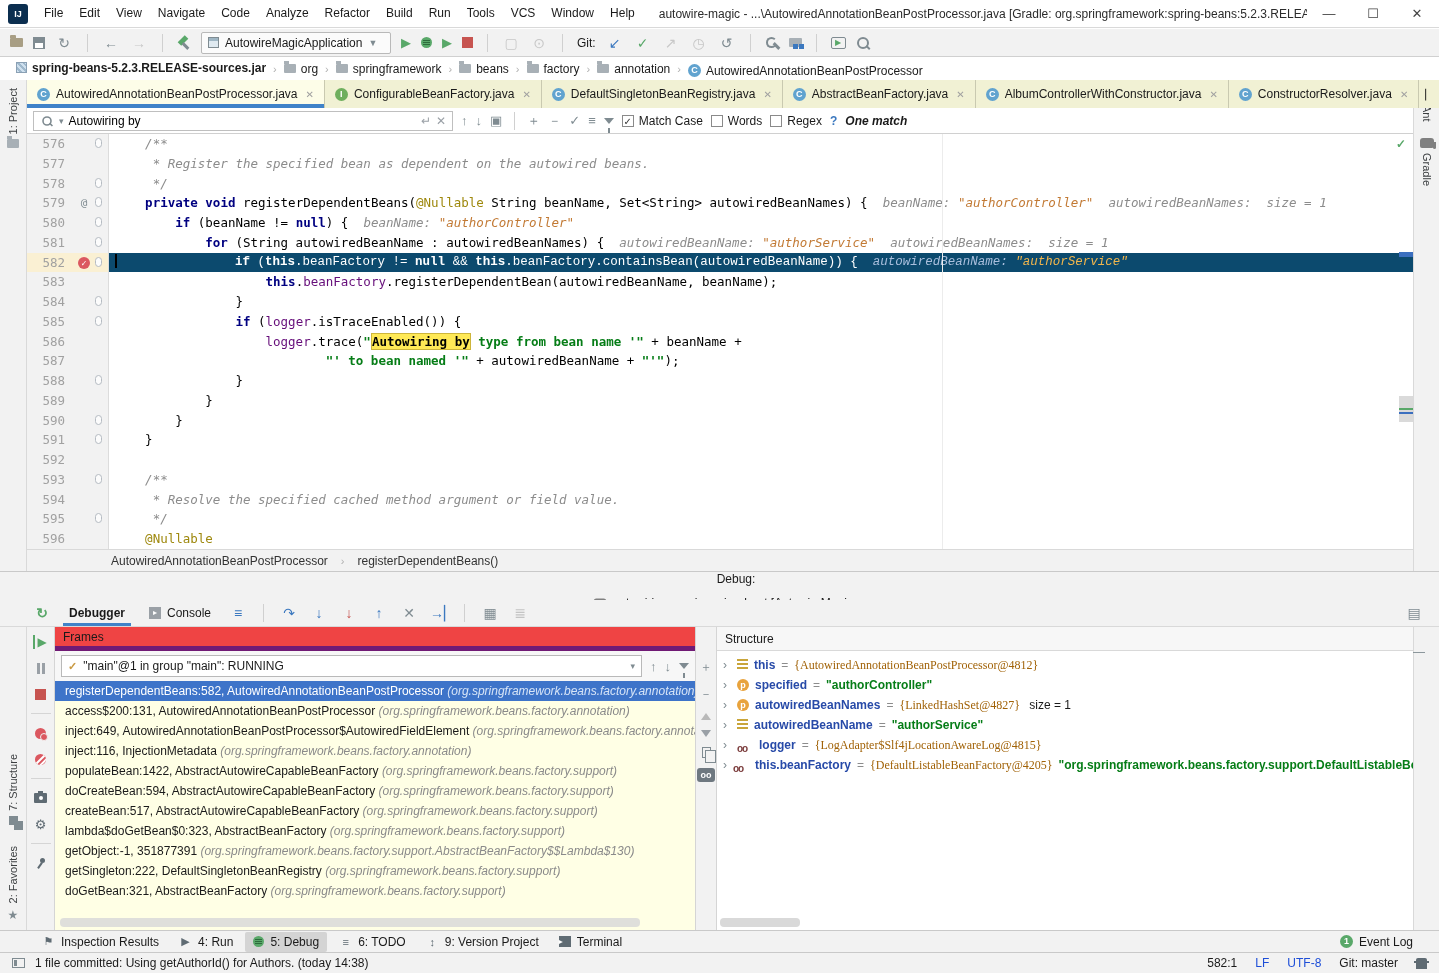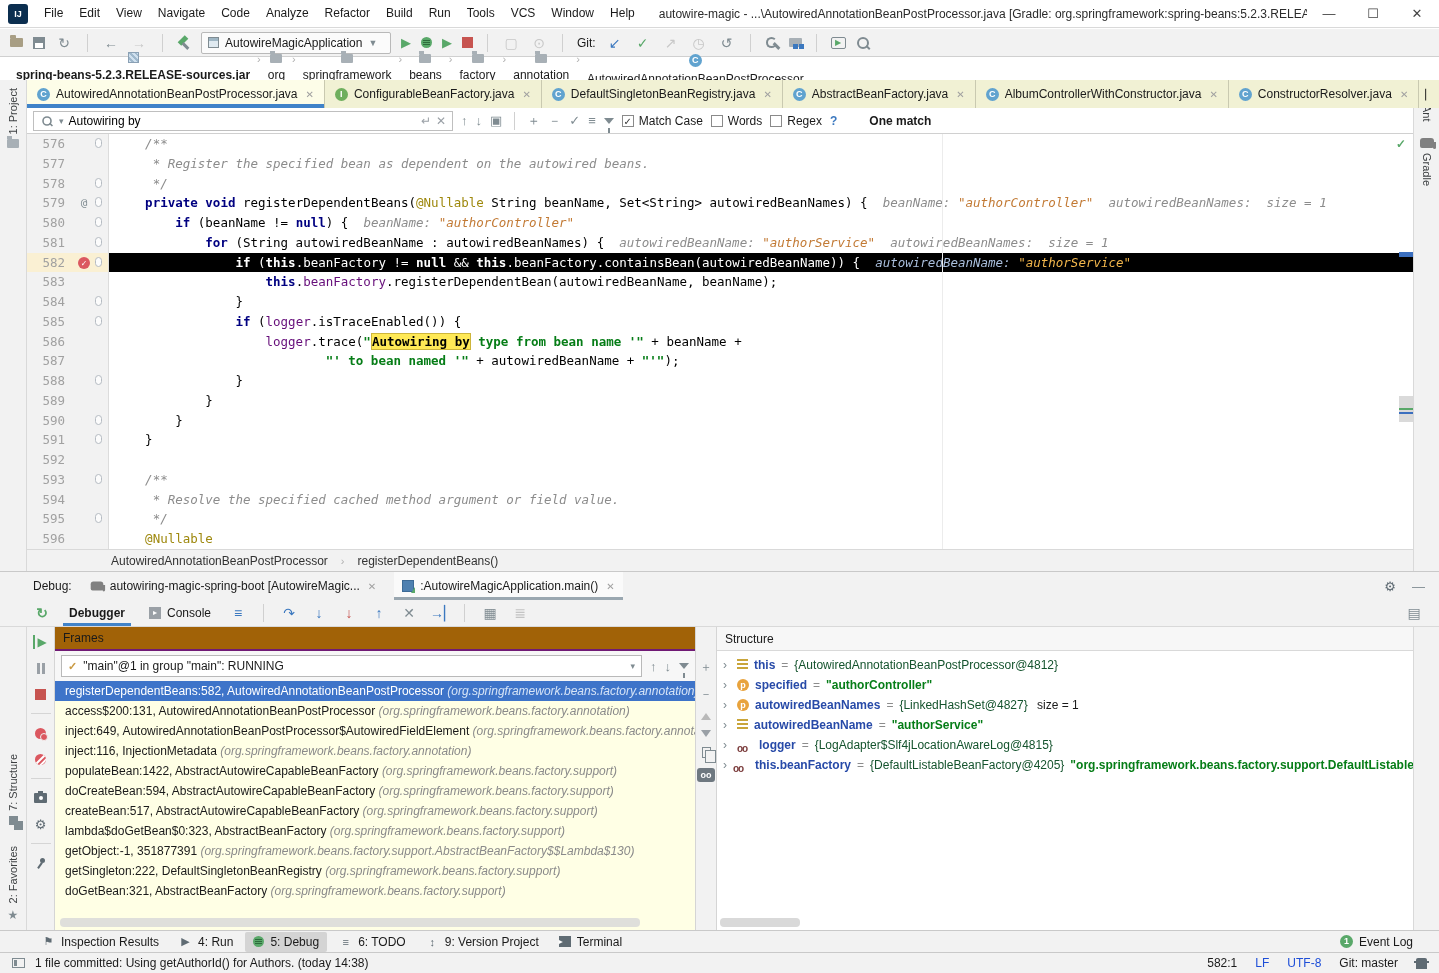--- a/index.html
+++ b/index.html
@@ -41,21 +41,21 @@
   .i-wrench::after { content:""; position:absolute; bottom:0; right:1px; width:3px; height:8px; background:#7f8b91; transform:rotate(-45deg); }
   .i-struct { width:13px; height:9px; background:#a8b0b6; border-radius:1px; position:relative; }
   .i-struct::after { content:""; position:absolute; right:-2px; bottom:-2px; width:5px; height:5px; background:#3b78bf; box-shadow:-6px 0 0 #3b78bf; }
   .i-tv { width:15px; height:12px; border:1px solid #7f8b91; border-radius:2px; text-align:center; line-height:10px; font-size:8px; color:#59a869; }
   .i-mag { width:14px; height:14px; position:relative; }
   .i-mag::before { content:""; position:absolute; top:1px; left:1px; width:8px; height:8px; border:2px solid #7f8b91; border-radius:50%; }
   .i-mag::after { content:""; position:absolute; bottom:0; right:1px; width:2px; height:5px; background:#7f8b91; transform:rotate(-45deg); }
 
   
   #crumbbar { left:0; top:58px; width:1439px; height:22px; background:#fff; display:flex; align-items:center; padding-left:14px; }
-  .crumb { display:inline-flex; align-items:center; gap:5px; padding:0 2px;flex-direction:column; }
+  .crumb { display:inline-flex; align-items:center; gap:5px; padding:0 2px; }
   .crumb-label { color:#1a1a1a; }
   .crumb.first .crumb-label { font-weight:bold; }
   .crumb-sep { color:#b0b0b0; margin:0 5px; font-size:11px; }
   .ci-jar { width:11px; height:11px; border:1px solid #8aa0b4; background:repeating-linear-gradient(45deg,#cfe0ee,#cfe0ee 2px,#9fb8cc 2px,#9fb8cc 4px); }
   .ci-folder { width:12px; height:9px; background:#a8b0b6; border-radius:1px; position:relative; }
   .ci-folder::before { content:""; position:absolute; top:-3px; left:0; width:5px; height:3px; background:#a8b0b6; }
   .ci-class { width:13px; height:13px; border-radius:50%; background:#61a3cf; color:#fff; font-size:9px; font-weight:bold; text-align:center; line-height:13px; }
   .ci-class::after { content:"C"; }
 
   
@@ -84,56 +84,56 @@
 
   
   #searchbar { left:27px; top:108px; width:1386px; height:26px; background:#fff; border-bottom:1px solid #d0d0d0; display:flex; align-items:center; padding-left:6px; gap:8px; }
   #searchfield { width:420px; height:20px; border:1px solid #bfbfbf; background:#fff; display:flex; align-items:center; padding:0 6px; gap:5px; }
   #searchquery { flex:1; color:#000; }
   .sico { color:#9aa0a6; font-size:12px; }
   .srch-nav { color:#7f8b91; font-size:13px; }
   .cb { display:flex; align-items:center; gap:5px; }
   .cbbox { width:12px; height:12px; border:1px solid #8a8a8a; background:#fff; text-align:center; line-height:11px; font-size:10px; color:#333; }
   .help { color:#3b78bf; font-weight:bold; }
-  #searchresult { margin-left:24px; color:#1a1a1a; font-weight:bold; }
+  #searchresult { margin-left:0; color:#1a1a1a; font-weight:bold;font-style:italic; }
   .funnel { width:0; height:0; border-left:5px solid transparent; border-right:5px solid transparent; border-top:6px solid #7f8b91; position:relative; }
   .funnel::after { content:""; position:absolute; left:-1px; top:4px; width:2px; height:5px; background:#7f8b91; }
 
   
   #editor { left:27px; top:134px; width:1386px; height:415px; background:#fff; overflow:hidden; font-family:"DejaVu Sans Mono", monospace; font-size:12.5px; }
   .cl { display:flex; height:19.76px; line-height:19.76px; white-space:pre; }
   .ln { width:46px; text-align:right; padding-right:8px; color:#a1a1a1; background:#f2f2f2; flex:none; }
   .gi { width:22px; background:#f2f2f2; flex:none; text-align:center; color:#7f8b91; font-size:11px; }
   .gf { width:14px; background:#f2f2f2; border-right:1px solid #dcdcdc; flex:none; }
   .fold { display:inline-block; width:7px; height:10px; border:1px solid #b5bbc2; border-radius:4px; background:#fcfcfc; margin-top:4px; }
   .bpico { display:inline-block; width:12px; height:12px; border-radius:50%; background:#db5860; color:#fff; font-size:9px; line-height:12px; text-align:center; margin-top:3px; }
   .bpico::after { content:"✓"; }
   .ct { flex:1; padding-left:6px; color:#000; }
   .tp { color:#000; } .tk { color:#000080; font-weight:bold; } .ts { color:#067d17; font-weight:bold; }
   .tc { color:#8c8c8c; font-style:italic; } .tf { color:#660e7a; } .ta { color:#9e880d; }
   .thl { color:#8c8c8c; font-style:italic; } .thv { color:#c27a35; font-style:italic; }
   .tm { background:#ffe956; border:1px solid #cdb53b; color:#000; font-weight:bold; }
   .cl.exec { background:#2155a4; }
   .cl.exec .ln, .cl.exec .gi, .cl.exec .gf { background:#faf0d3; }
-  .cl.exec .ct { background:#000000; }
+  .cl.exec .ct { background:#0c4a6e;font-family:Liberation Mono, monospace; }
   .cl.exec .tp, .cl.exec .tk { color:#fff; }
   .cl.exec .thl { color:#aabfdd; } .cl.exec .thv { color:#f2b64c; }
   .caret { display:inline-block; width:2px; height:14px; background:#000; vertical-align:middle; margin-right:-2px; }
   #marginline { left:942px; top:134px; width:1px; height:415px; background:#ececec; }
   .stripe-check { left:1396px; top:137px; color:#59a869; font-size:12px; font-weight:bold; }
   .stripe-exec { left:1399px; top:252px; width:14px; height:5px; background:#3b6fbf; }
   .stripe-thumb { left:1399px; top:396px; width:14px; height:26px; background:#dadada; }
   .stripe-thumb::before { content:""; display:block; margin-top:12px; height:2px; background:#59a869; }
   .stripe-thumb::after { content:""; display:block; margin-top:2px; height:2px; background:#3b6fbf; }
 
   
   #editorcrumb { left:27px; top:549px; width:1386px; height:22px; background:#f2f2f2; border-top:1px solid #d9d9d9; display:flex; align-items:center; padding-left:84px; gap:8px; color:#333; }
 
   
-  #dbg-header { left:0; top:571px; width:1439px; height:29px; background:#f2f2f2; border-top:1px solid #c9c9c9; display:flex; align-items:center; padding-left:33px; gap:10px; }
+  #dbg-header { left:0; top:571px; width:1439px; height:29px; background:#f2f2f2; border-top:1px solid #c9c9c9; display:flex; align-items:center; padding-left:33px; gap:10px;flex-direction:column; }
   .dbg-tab { display:flex; align-items:center; gap:6px; padding:0 8px; height:28px; color:#1a1a1a; white-space:nowrap; }
   .dbg-tab.active { background:#fafafa; box-shadow:inset 0 -3px 0 #9aa7b0; }
   .i-runcfgtab { width:12px; height:12px; background:#4e80b0; border:1px solid #3c6a96; position:relative; }
   .i-runcfgtab::after { content:""; position:absolute; right:-2px; bottom:-2px; width:0; height:0; border-left:4px solid transparent; border-bottom:6px solid #59a869; }
   .hdr-right { margin-left:auto; margin-right:14px; display:flex; gap:16px; color:#7f8b91; font-size:13px; }
   #dbg-toolbar { left:0; top:600px; width:1439px; height:27px; background:#f2f2f2; border-bottom:1px solid #d9d9d9; display:flex; align-items:center; padding-left:33px; gap:12px; }
   .dtab { padding:0 6px; line-height:26px; color:#1a1a1a; display:flex; align-items:center; gap:6px; }
   .dtab.active { box-shadow:inset 0 -3px 0 #4083c9; font-weight:bold; }
   .i-console { width:12px; height:12px; background:#9aa0a6; color:#fff; font-size:8px; line-height:12px; text-align:center; }
   .bico { font-size:14px; color:#3b78bf; width:18px; text-align:center; }
@@ -150,21 +150,21 @@
   .i-camera { width:13px; height:10px; background:#5f6b73; border-radius:1px; position:relative; }
   .i-camera::before { content:""; position:absolute; top:-2px; left:4px; width:5px; height:2px; background:#5f6b73; }
   .i-camera::after { content:""; position:absolute; top:3px; left:4.5px; width:4px; height:4px; border-radius:50%; background:#fff; }
   .i-gear { color:#5f6b73; font-size:13px; }
   .i-pin { width:12px; height:12px; position:relative; }
   .i-pin::before { content:""; position:absolute; top:1px; left:5px; width:5px; height:5px; border-radius:50%; background:#5f6b73; }
   .i-pin::after { content:""; position:absolute; top:5px; left:4px; width:2px; height:7px; background:#5f6b73; transform:rotate(35deg); }
   .lssep { width:20px; height:1px; background:#d5d5d5; }
 
   #frames-panel { left:55px; top:627px; width:640px; height:303px; background:#ffffe5; overflow:hidden; }
-  #frames-head { height:24px; background:#a16207; border-bottom:2px solid #701a75; display:flex; align-items:center; padding-left:8px; }
+  #frames-head { height:24px; background:#ef4444; border-bottom:5px solid #701a75; display:flex; align-items:center; padding-left:8px; }
   #thread-row { height:30px; background:#f7f7f7; display:flex; align-items:center; padding:0 6px; gap:8px; }
   #thread-combo { flex:1; height:22px; background:#fff; border:1px solid #b9b9b9; display:flex; align-items:center; padding:0 6px; gap:6px; }
   .i-checkthread { color:#c99a44; font-weight:bold; font-size:11px; }
   #frames-list { background:#ffffe5; }
   .frame { height:20px; line-height:20px; padding-left:10px; white-space:nowrap; overflow:hidden; color:#1a1a1a; }
   .frame .fp { font-style:italic; color:#8a8a8a; }
   .frame.sel { background:#3e74c9; color:#fff; }
   .frame.sel .fp { color:#d6e4f7; }
   #frames-hscroll { left:60px; top:918px; width:580px; height:9px; background:#d9d9d9; border-radius:4px; opacity:.85; }
 
@@ -182,21 +182,21 @@
   .vrow { height:20px; line-height:20px; display:flex; align-items:center; gap:6px; padding-left:6px; white-space:nowrap; overflow:hidden; }
   .vchev { color:#7f8b91; font-size:12px; width:8px; }
   .vic { width:13px; height:12px; flex:none; }
   .vic-value { background:linear-gradient(#c9a53a 0 2px, transparent 2px 4px, #c9a53a 4px 6px, transparent 6px 8px, #c9a53a 8px 10px, transparent 10px); width:11px; }
   .vic-param { width:12px; height:12px; border-radius:50%; background:#e8a33d; color:#fff; font-size:9px; font-weight:bold; text-align:center; line-height:12px; }
   .vic-param::after { content:"p"; }
   .vic-watch { width:16px; color:#7a3b3b; font-weight:bold; font-size:10px; letter-spacing:-1px; }
   .vic-watch::after { content:"oo"; }
   .vname { color:#274aa8; font-weight:bold; }
   .veq { color:#8c8c8c; }
-  .vval { color:#14532d; }
+  .vval { color:#a16207;font-family:Liberation Serif, serif; }
   .vstr { color:#067d17; font-weight:bold; }
   .vextra { color:#1a1a1a; }
   #vars-hscroll { left:720px; top:918px; width:80px; height:9px; background:#d9d9d9; border-radius:4px; }
 
   
   #toolwinbar { left:0; top:930px; width:1439px; height:22px; background:#f2f2f2; border-top:1px solid #c9c9c9; display:flex; align-items:center; padding-left:34px; gap:4px; }
   .twb { display:flex; align-items:center; gap:6px; padding:0 8px; height:20px; border-radius:2px; color:#1a1a1a; }
   .twb.active { background:#d4d4d4; }
   .bi { width:13px; text-align:center; font-size:11px; color:#5f6b73; }
   .bi-terminal { width:12px; height:11px; background:#5f6b73; color:#fff; font-size:8px; line-height:11px; }

